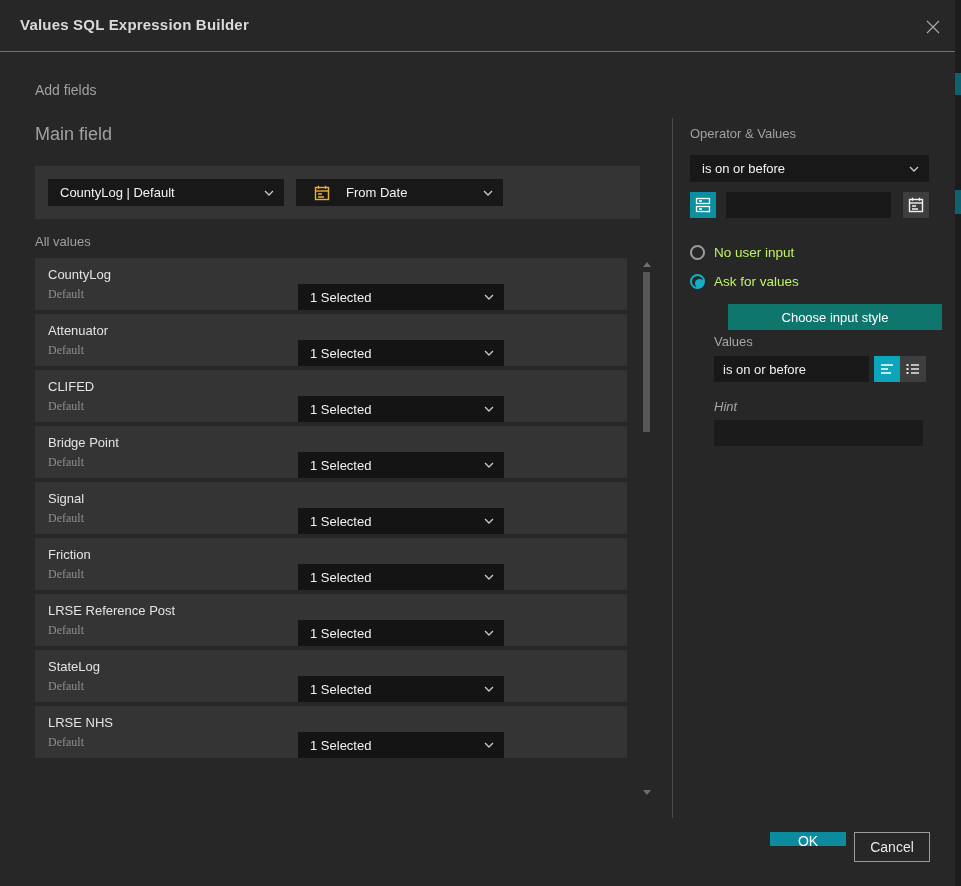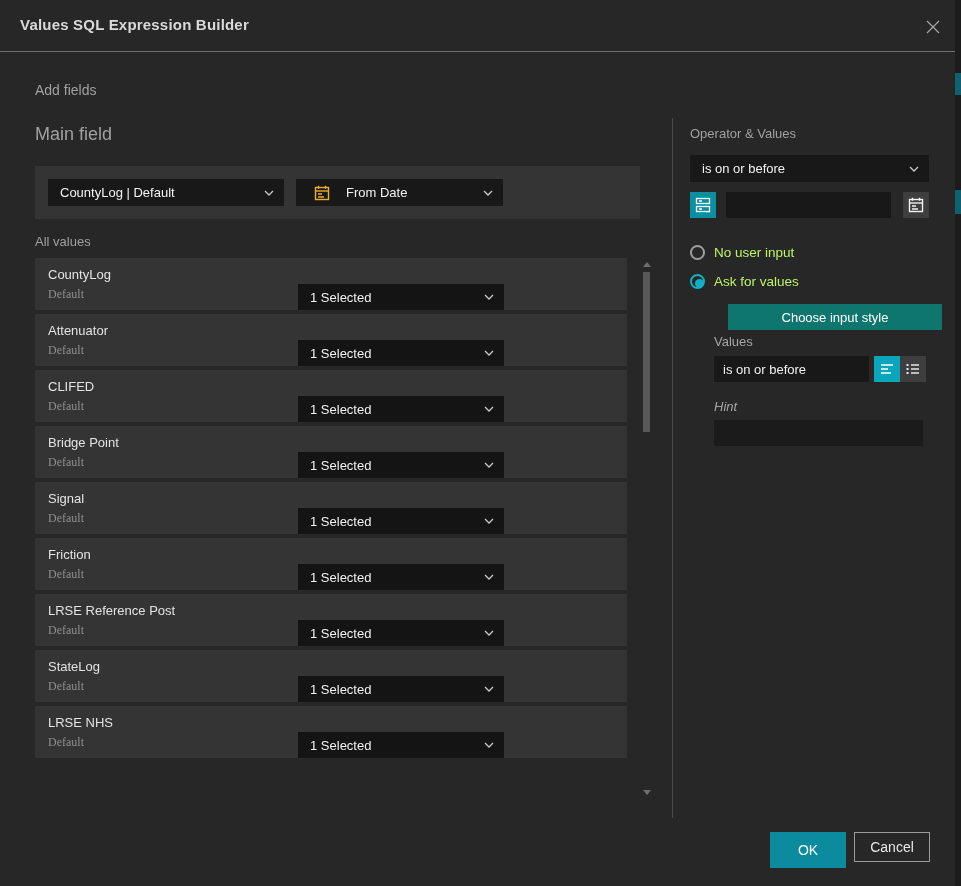--- a/index.html
+++ b/index.html
@@ -69,21 +69,21 @@
   .lbl{position:absolute;font-size:13px;color:#a5a5a5;}
   .lbl-label{left:714px;top:334px;}
   .lbl-hint{left:714px;top:399px;font-style:italic;}
   .label-input{position:absolute;left:714px;top:356px;width:155px;height:26px;background:#181818;border:none;color:#f0f0f0;font-size:13px;padding:0 9px;outline:none;}
   .seg{position:absolute;top:356px;}
   .seg1{left:874px;background:#0ba6bb;}
   .seg2{left:900px;background:#3e3e3e;}
   .hint-input{position:absolute;left:714px;top:420px;width:209px;height:26px;background:#1b1b1b;border:none;color:#f0f0f0;font-size:13px;padding:0 9px;outline:none;}
 
   
-  .ok-btn{position:absolute;left:770px;top:832px;width:76px;height:36px;background:#0c8b9e;border:none;color:#fff;font-size:14px;cursor:pointer;}
+  .ok-btn{position:absolute;left:770px;top:832px;width:76px;height:14px;background:#0c8b9e;border:none;color:#fff;font-size:14px;cursor:pointer;}
   .cancel-btn{position:absolute;left:854px;top:832px;width:76px;height:30px;background:transparent;border:1px solid #9a9a9a;color:#e8e8e8;font-size:14px;cursor:pointer;}
 </style>
 </head>
 <body>
 
 <div class="stage">
 
   <div class="underlay">
     <div class="sliver s1"></div>
     <div class="sliver s2"></div>

